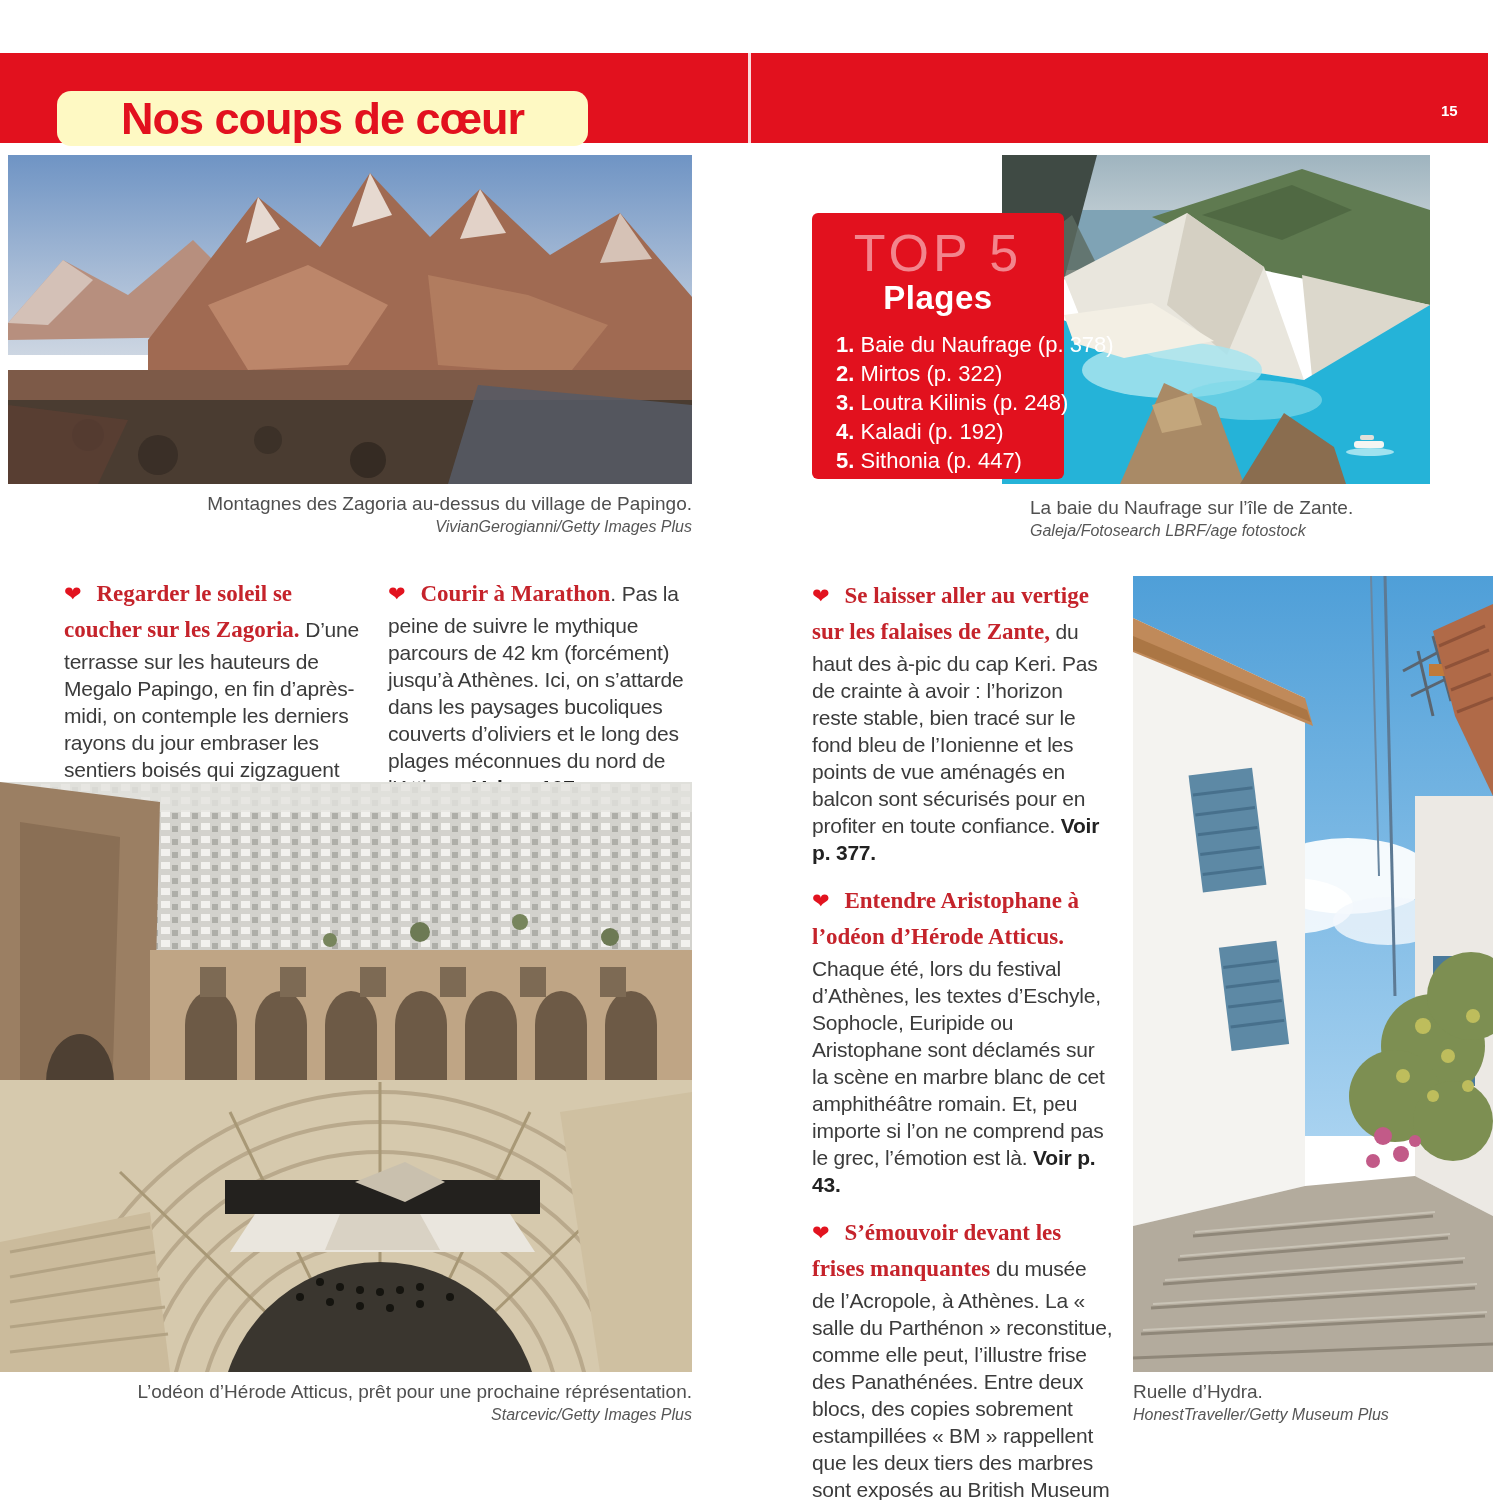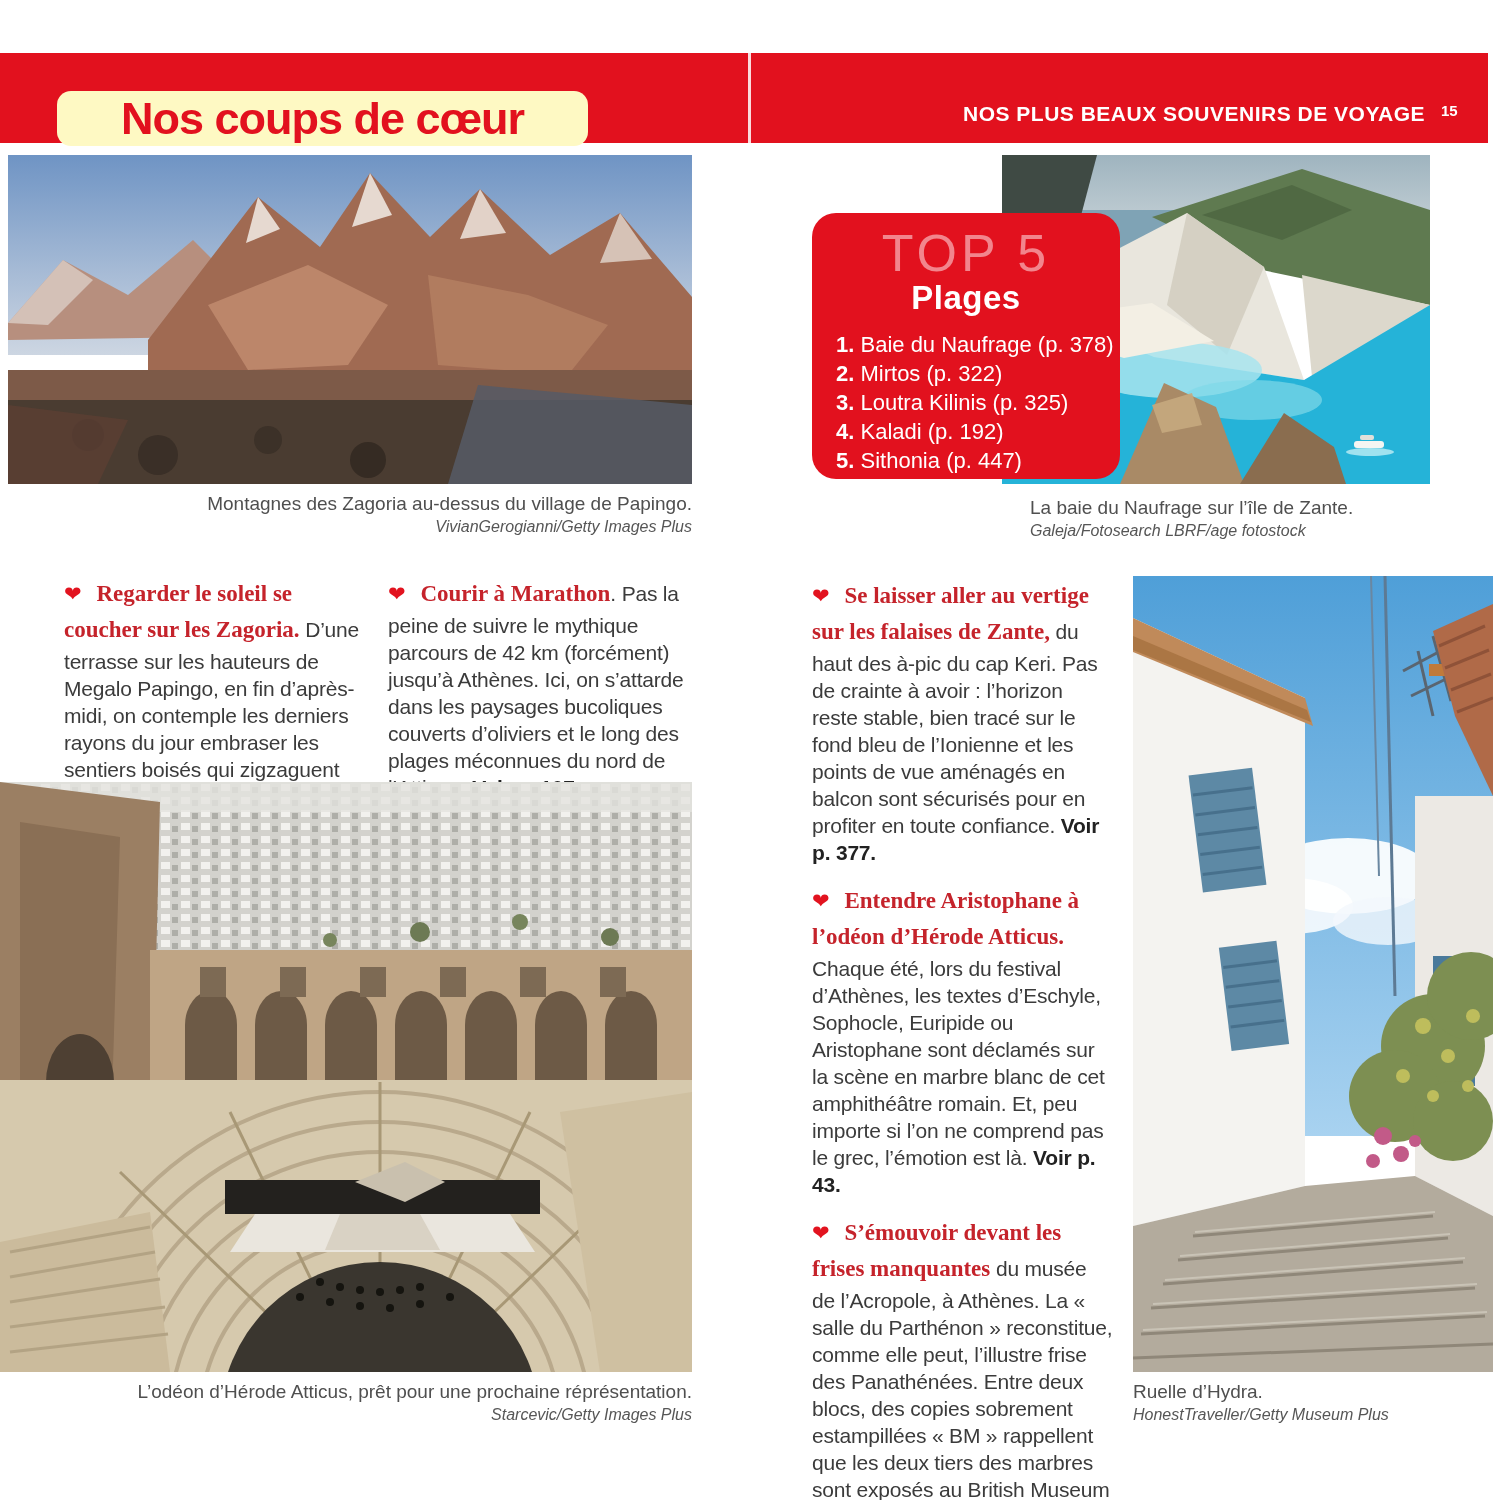--- a/index.html
+++ b/index.html
@@ -31,21 +31,21 @@
 
   
   .caption{position:absolute;color:#4f4f4f;font-size:19px;line-height:24px;}
   .caption .credit{font-style:italic;font-size:16px;line-height:22px;color:#565656;}
   .cap-zagoria{left:92px;width:600px;top:492px;text-align:right;}
   .cap-zante{left:1030px;width:400px;top:496px;text-align:left;}
   .cap-odeon{left:92px;width:600px;top:1380px;text-align:right;}
   .cap-hydra{left:1133px;width:345px;top:1380px;text-align:left;}
 
   
-  .top5{position:absolute;left:812px;top:213px;width:308px;height:266px;background:var(--accent-red,#e2111e);border-radius:24px;padding-top:14px;color:#fff;}
+  .top5{position:absolute;left:812px;top:213px;width:252px;height:266px;background:var(--accent-red,#e2111e);border-radius:6px;padding-top:14px;color:#fff;}
   .top5 .t5{color:var(--top5-pink,#f2858d);font-size:52px;font-weight:300;letter-spacing:4px;text-align:center;line-height:52px;font-family:"Liberation Sans",sans-serif;}
   .top5 .sub{font-family:Liberation Sans, sans-serif;font-weight:700;font-size:33px;line-height:38px;text-align:center;letter-spacing:.5px;}
   .top5 ul{list-style:none;margin:13px 0 0 24px;}
   .top5 li{font-size:22px;line-height:29px;white-space:nowrap;}
   .top5 li b{font-weight:700;}
 
   
   .col{position:absolute;top:576px;font-size:21px;line-height:27px;color:#3b3b3b;letter-spacing:-0.2px;}
   .col1{left:64px;width:302px;}
   .col2{left:388px;width:306px;}
@@ -58,21 +58,20 @@
 </head>
 <body>
 
 <div class="page">
 
   <div class="banner"></div>
   <div class="gutter"></div>
   <div class="title-box">
     <span class="t">Nos coups de cœur</span>
   </div>
-  <div class="hdr-right">NOS PLUS BEAUX SOUVENIRS DE VOYAGE</div>
   <div class="hdr-page">15</div>
 
   <div class="photo ph-zagoria">
     <svg width="684" height="329" viewBox="0 0 684 329">
       <defs>
         <linearGradient id="sky1" x1="0" y1="0" x2="0" y2="1">
           <stop offset="0" stop-color="#6f94c4"></stop>
             <stop offset="1" stop-color="#cdd6e2"></stop>
         </linearGradient>
       </defs>
@@ -126,21 +125,21 @@
       <ellipse cx="368" cy="297" rx="24" ry="4" fill="#bfeef5" opacity=".8"></ellipse>
     </svg>
   </div>
 
   <div class="top5">
     <div class="t5">TOP 5</div>
     <div class="sub">Plages</div>
     <ul>
       <li><b>1.</b> <span>Baie du Naufrage</span> <span>(p. 378)</span></li>
       <li><b>2.</b> <span>Mirtos</span> <span>(p. 322)</span></li>
-      <li><b>3.</b> <span>Loutra Kilinis</span> <span>(p. 325)</span></li>
+      <li><b>3.</b> <span>Loutra Kilinis</span> <span>(p. 248)</span></li>
       <li><b>4.</b> <span>Kaladi</span> <span>(p. 192)</span></li>
       <li><b>5.</b> <span>Sithonia</span> <span>(p. 447)</span></li>
     </ul>
   </div>
 
   <div class="caption cap-zagoria">
     <div>Montagnes des Zagoria au-dessus du village de Papingo.</div>
     <div class="credit">VivianGerogianni/Getty Images Plus</div>
   </div>
   <div class="caption cap-zante">

